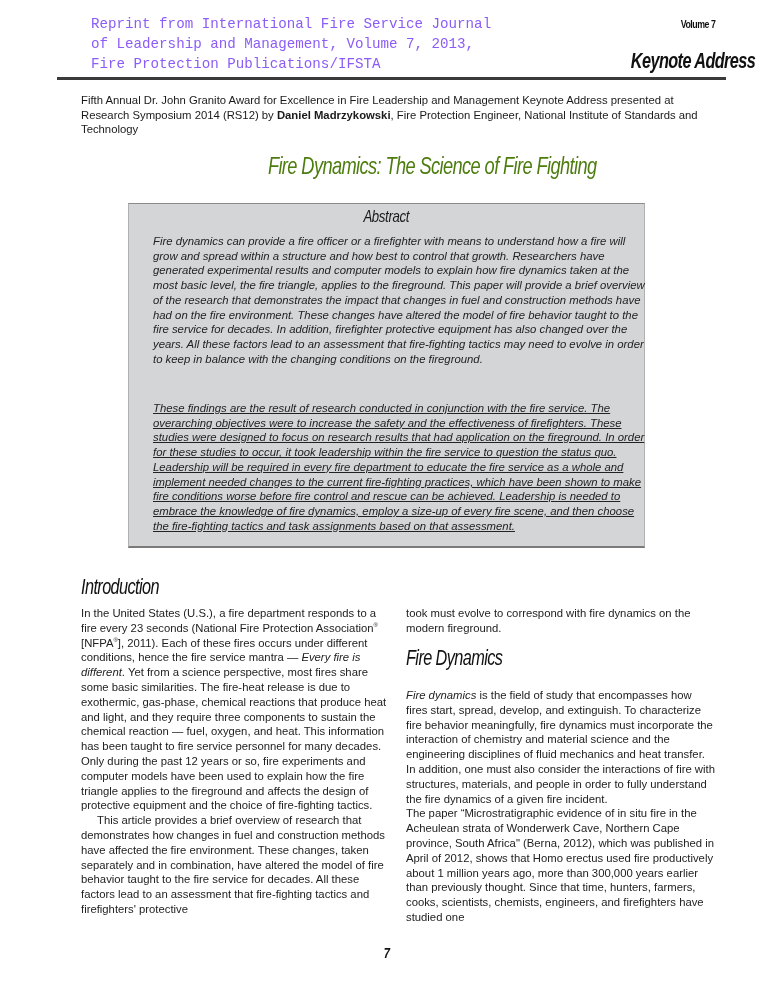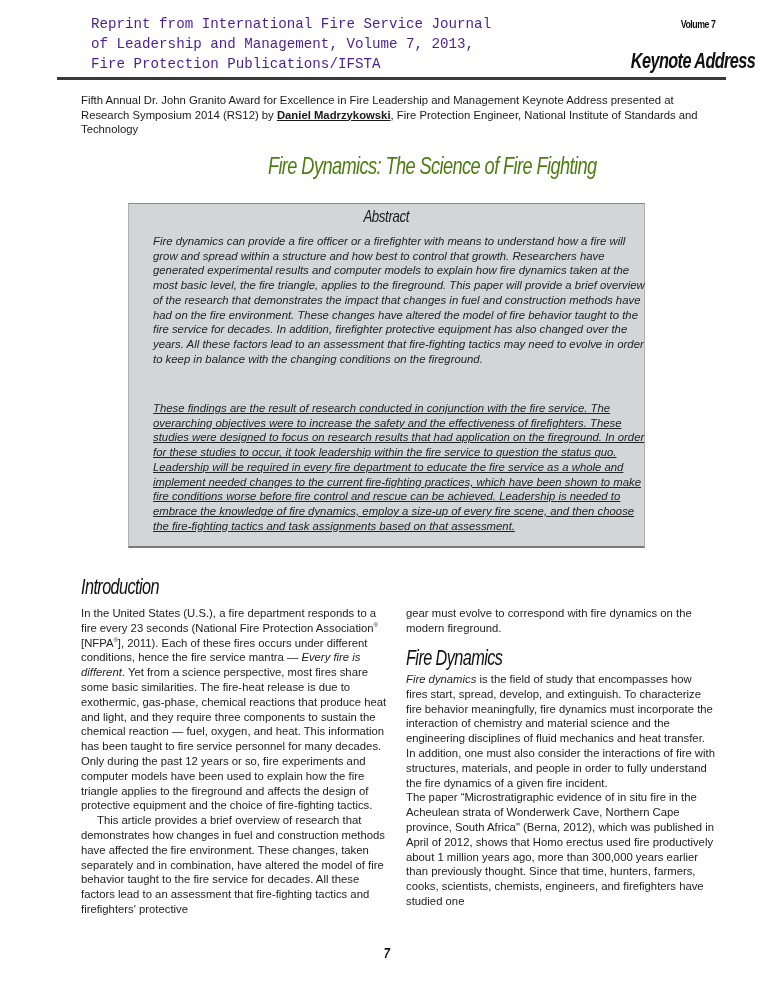--- a/index.html
+++ b/index.html
@@ -16,21 +16,21 @@
       font-family: "Liberation Sans", sans-serif;
     }
     .header-reprint {
       position: absolute;
       left: 91px;
       top: 14px;
       width: 460px;
       font-family: "Liberation Mono", monospace;
       font-size: 14.2px;
       line-height: 20px;
-      color: #4c1d95;
+      color: #8b5cf6;
       white-space: pre;
     }
     .header-volume {
       position: absolute;
       right: 281px;
       top: 18px;
       font-family: "Liberation Sans", sans-serif;
       font-weight: bold;
       font-size: 11px;
       letter-spacing: -0.6px;
@@ -66,21 +66,21 @@
     }
     .byline {
       position: absolute;
       left: 81px;
       top: 93px;
       width: 620px;
       font-size: 11.3px;
       line-height: 14.5px;
       color: #1a1a1a;
     }
-    .byline b { font-weight: bold; text-decoration: underline; }
+    .byline b { font-weight: bold; }
     .article-title {
       position: absolute;
       left: 0;
       top: 152px;
       width: 768px;
       text-align: center;
       font-family: "Liberation Sans", sans-serif;
       font-style: italic;
       font-size: 24px;
       letter-spacing: -0.8px;
@@ -145,21 +145,21 @@
     .sec-fd { left: 406px; top: 645px; }
     .col {
       position: absolute;
       font-size: 11.3px;
       line-height: 14.8px;
       color: #222;
     }
     .col p { margin: 0; }
     .col-left { left: 81px; top: 606px; width: 310px; }
     .col-right-top { left: 406px; top: 606px; width: 310px; }
-    .col-right { left: 406px; top: 672px; width: 310px; }
+    .col-right { left: 406px; top: 688px; width: 310px; }
     .indent { text-indent: 16px; }
     .page-number {
       position: absolute;
       left: 383px;
       top: 945px;
       font-style: italic;
       font-weight: bold;
       font-size: 14px;
       color: #111;
       transform: scaleX(0.8);
@@ -188,21 +188,21 @@
 </div>
 
 <div class="section-heading sec-intro">Introduction</div>
 
 <div class="col col-left">
   <p><span>In the United States (U.S.), a fire department responds to a fire every 23 seconds (National Fire Protection Association</span><sup>®</sup><span> [NFPA</span><sup>®</sup><span>], 2011). Each of these fires occurs under different conditions, hence the fire service mantra — </span><i>Every fire is different</i><span>. Yet from a science perspective, most fires share some basic similarities. The fire-heat release is due to exothermic, gas-phase, chemical reactions that produce heat and light, and they require three components to sustain the chemical reaction — fuel, oxygen, and heat. This information has been taught to fire service personnel for many decades. Only during the past 12 years or so, fire experiments and computer models have been used to explain how the fire triangle applies to the fireground and affects the design of protective equipment and the choice of fire-fighting tactics.</span></p>
   <p class="indent">This article provides a brief overview of research that demonstrates how changes in fuel and construction methods have affected the fire environment. These changes, taken separately and in combination, have altered the model of fire behavior taught to the fire service for decades. All these factors lead to an assessment that fire-fighting tactics and firefighters' protective</p>
 </div>
 
 <div class="col col-right-top">
-  <p>gear must evolve to correspond with fire dynamics on the modern fireground.</p>
+  <p>took must evolve to correspond with fire dynamics on the modern fireground.</p>
 </div>
 
 <div class="section-heading sec-fd">Fire Dynamics</div>
 
 <div class="col col-right">
   <p><i>Fire dynamics</i><span> is the field of study that encompasses how fires start, spread, develop, and extinguish. To characterize fire behavior meaningfully, fire dynamics must incorporate the interaction of chemistry and material science and the engineering disciplines of fluid mechanics and heat transfer. In addition, one must also consider the interactions of fire with structures, materials, and people in order to fully understand the fire dynamics of a given fire incident.</span></p>
   <p>The paper “Microstratigraphic evidence of in situ fire in the Acheulean strata of Wonderwerk Cave, Northern Cape province, South Africa" (Berna, 2012), which was published in April of 2012, shows that Homo erectus used fire productively about 1 million years ago, more than 300,000 years earlier than previously thought. Since that time, hunters, farmers, cooks, scientists, chemists, engineers, and firefighters have studied one</p>
 </div>
 
 <div class="page-number">7</div>

